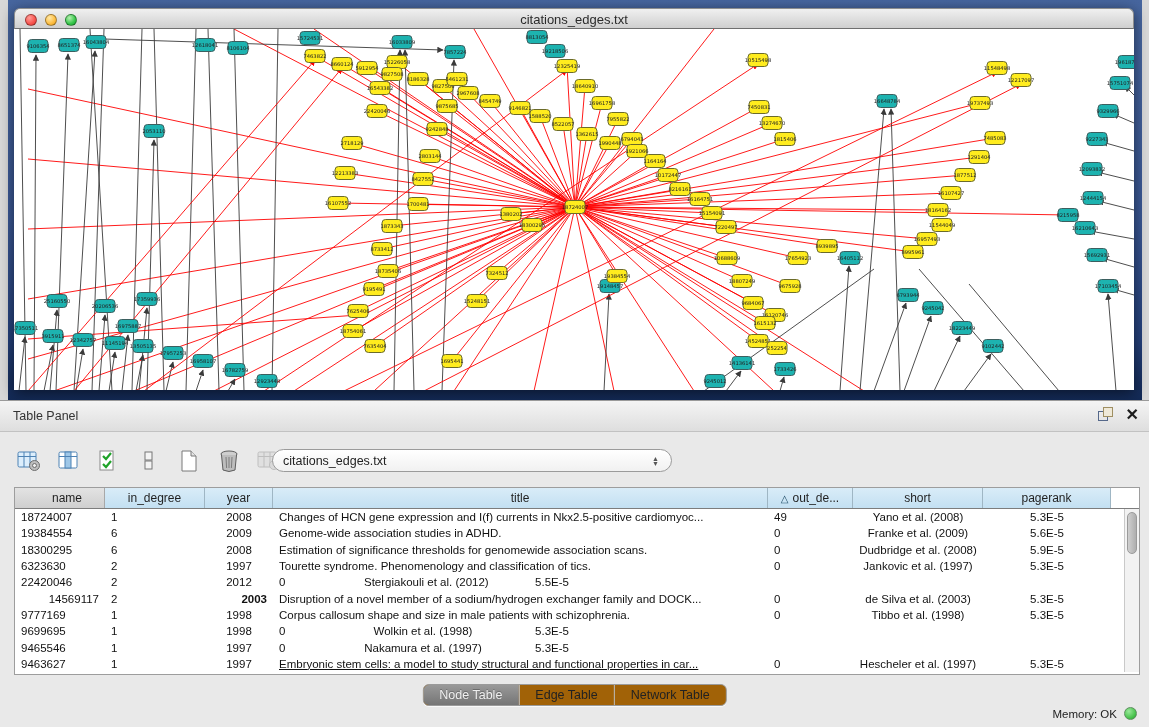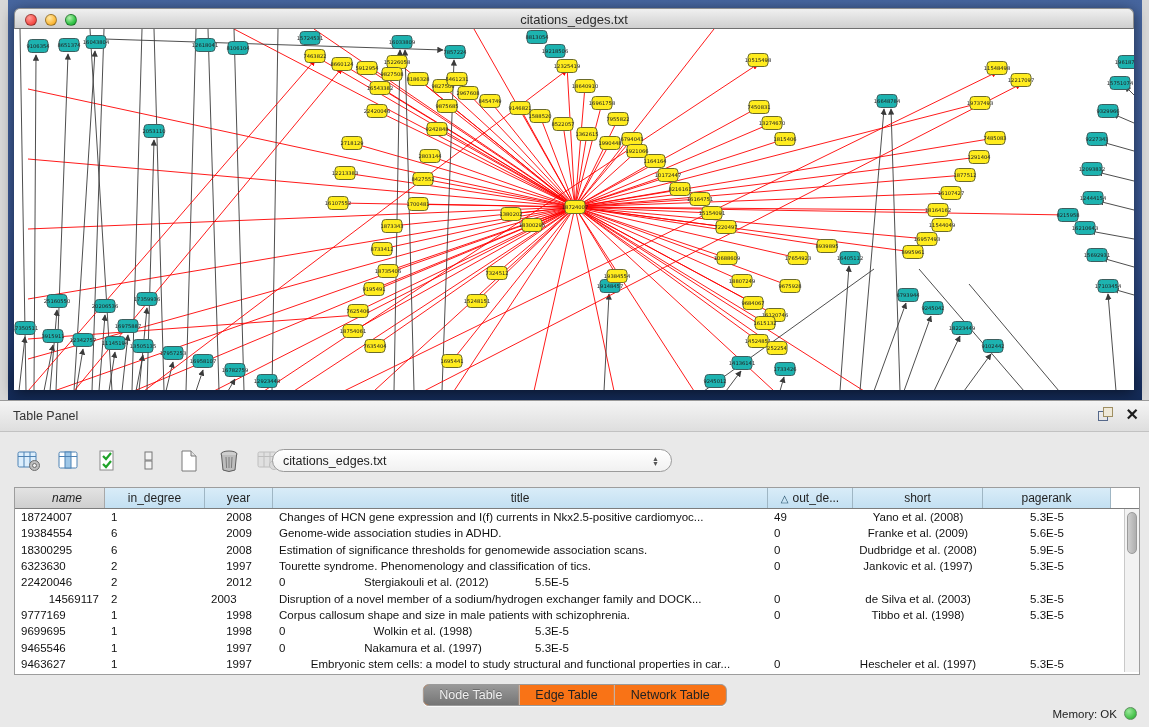--- a/index.html
+++ b/index.html
@@ -48,21 +48,21 @@
   .th.gray{background:linear-gradient(180deg,#e3e3e3,#cfcfcf);border-right:1px solid #a8a8a8;justify-content:flex-end;padding-right:22px;}
   .sortg{font-size:10px;margin-right:4px;color:#1f4c66;}
   .tbody{position:relative;height:163px;overflow:hidden;}
   .tr{display:flex;height:16.3px;align-items:center;background:#fff;}
   .td{font-size:11.5px;color:#111;white-space:nowrap;overflow:hidden;padding:0 6px;}
   .vscroll{position:absolute;right:0px;top:21px;width:15px;height:163px;background:#f2f2f2;border-left:1px solid #c9c9c9;}
   .vthumb{position:absolute;left:2px;top:3px;width:10px;height:42px;border-radius:6px;
       background:linear-gradient(90deg,#cfcfcf,#aeaeae);border:1px solid #9a9a9a;}
   
   .tabs{position:absolute;left:50%;transform:translateX(-50%);top:283px;display:flex;height:22px;
-      border:1px solid #9a9a9a;border-radius:6px;overflow:hidden;background:#f97316;
+      border:1px solid #9a9a9a;border-radius:6px;overflow:hidden;background:#a16207;
       box-shadow:0 1px 0 rgba(255,255,255,.7);}
   .tab{padding:0 16px;font-size:12.5px;color:#222;display:flex;align-items:center;border-right:1px solid #bdbdbd;}
   .tab.sel{background:linear-gradient(180deg,#999,#757575);color:#efefef;text-shadow:0 -1px 0 rgba(0,0,0,.25);}
   .tab:last-child{border-right:none;}
   
   .status{position:absolute;right:12px;top:306px;display:flex;align-items:center;gap:7px;}
   .status .txt{font-size:11.5px;color:#222;}
   .memdot{width:13px;height:13px;border-radius:50%;background:radial-gradient(circle at 35% 30%,#9ae89a,#46c24b 65%,#2e8f33);border:1px solid #5c8f5e;}
   svg{display:block;}
 </style>
@@ -802,21 +802,21 @@
   <div class="combo">
     <span class="val">citations_edges.txt</span>
     <span class="stepper">
         <span>▲</span>
         <span>▼</span>
       </span>
   </div>
 
   <div class="tbl">
     <div class="thead" id="thead">
-        <div class="th gray" style="width: 90px; font-style: italic;">
+        <div class="th gray" style="width: 90px;">
           <span>name</span>
         </div>
         <div class="th" style="width: 100px;">
           <span>in_degree</span>
         </div>
         <div class="th" style="width: 68px;">
           <span>year</span>
         </div>
         <div class="th" style="width: 495px;">
           <span>title</span>
@@ -873,21 +873,21 @@
           <div class="td" style="width: 90px; text-align: left;">22420046</div>
           <div class="td" style="width: 100px; text-align: left;">2</div>
           <div class="td" style="width: 68px; text-align: center;">2012</div>
           <div class="td" style="width: 85px; text-align: left;">0</div>
           <div class="td" style="width: 130px; text-align: center;">Stergiakouli et al. (2012)</div>
           <div class="td" style="width: 128px; text-align: center;">5.5E-5</div>
         </div>
         <div class="tr">
           <div class="td" style="width: 90px; text-align: right;">14569117</div>
           <div class="td" style="width: 100px; text-align: left;">2</div>
-          <div class="td" style="width: 68px; text-align: left;">2003</div>
+          <div class="td" style="width: 68px; text-align: right; font-weight: bold;">2003</div>
           <div class="td" style="width: 495px; text-align: left;">Disruption of a novel member of a sodium/hydrogen exchanger family and DOCK...</div>
           <div class="td" style="width: 85px; text-align: left;">0</div>
           <div class="td" style="width: 130px; text-align: center;">de Silva et al. (2003)</div>
           <div class="td" style="width: 128px; text-align: center;">5.3E-5</div>
         </div>
         <div class="tr">
           <div class="td" style="width: 90px; text-align: left;">9777169</div>
           <div class="td" style="width: 100px; text-align: left;">1</div>
           <div class="td" style="width: 68px; text-align: center;">1998</div>
           <div class="td" style="width: 495px; text-align: left;">Corpus callosum shape and size in male patients with schizophrenia.</div>
@@ -908,21 +908,21 @@
           <div class="td" style="width: 100px; text-align: left;">1</div>
           <div class="td" style="width: 68px; text-align: center;">1997</div>
           <div class="td" style="width: 85px; text-align: left;">0</div>
           <div class="td" style="width: 130px; text-align: center;">Nakamura et al. (1997)</div>
           <div class="td" style="width: 128px; text-align: center;">5.3E-5</div>
         </div>
         <div class="tr">
           <div class="td" style="width: 90px; text-align: left;">9463627</div>
           <div class="td" style="width: 100px; text-align: left;">1</div>
           <div class="td" style="width: 68px; text-align: center;">1997</div>
-          <div class="td" style="width: 495px; text-align: center;">Embryonic stem cells: a model to study structural and functional properties in car...</div>
+          <div class="td" style="width: 495px; text-align: left; text-decoration: underline;">Embryonic stem cells: a model to study structural and functional properties in car...</div>
           <div class="td" style="width: 85px; text-align: left;">0</div>
           <div class="td" style="width: 130px; text-align: center;">Hescheler et al. (1997)</div>
           <div class="td" style="width: 128px; text-align: center;">5.3E-5</div>
         </div>
       </div>
     <div class="vscroll">
         <div class="vthumb"></div>
       </div>
   </div>
 

